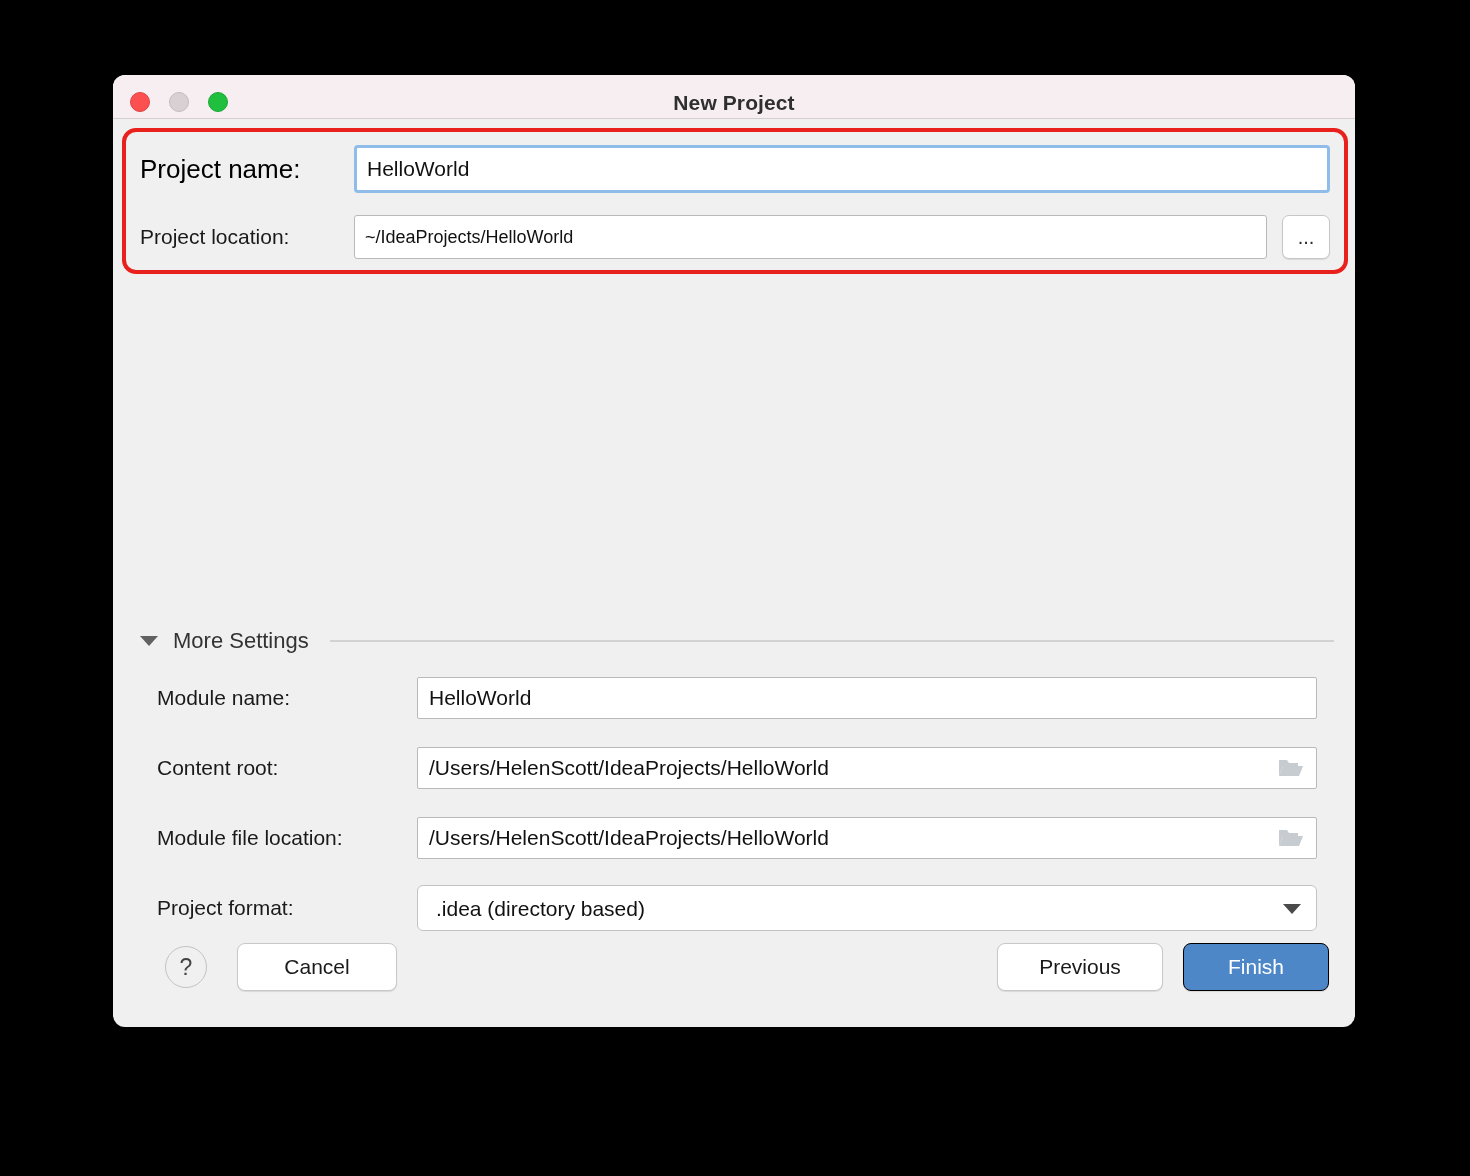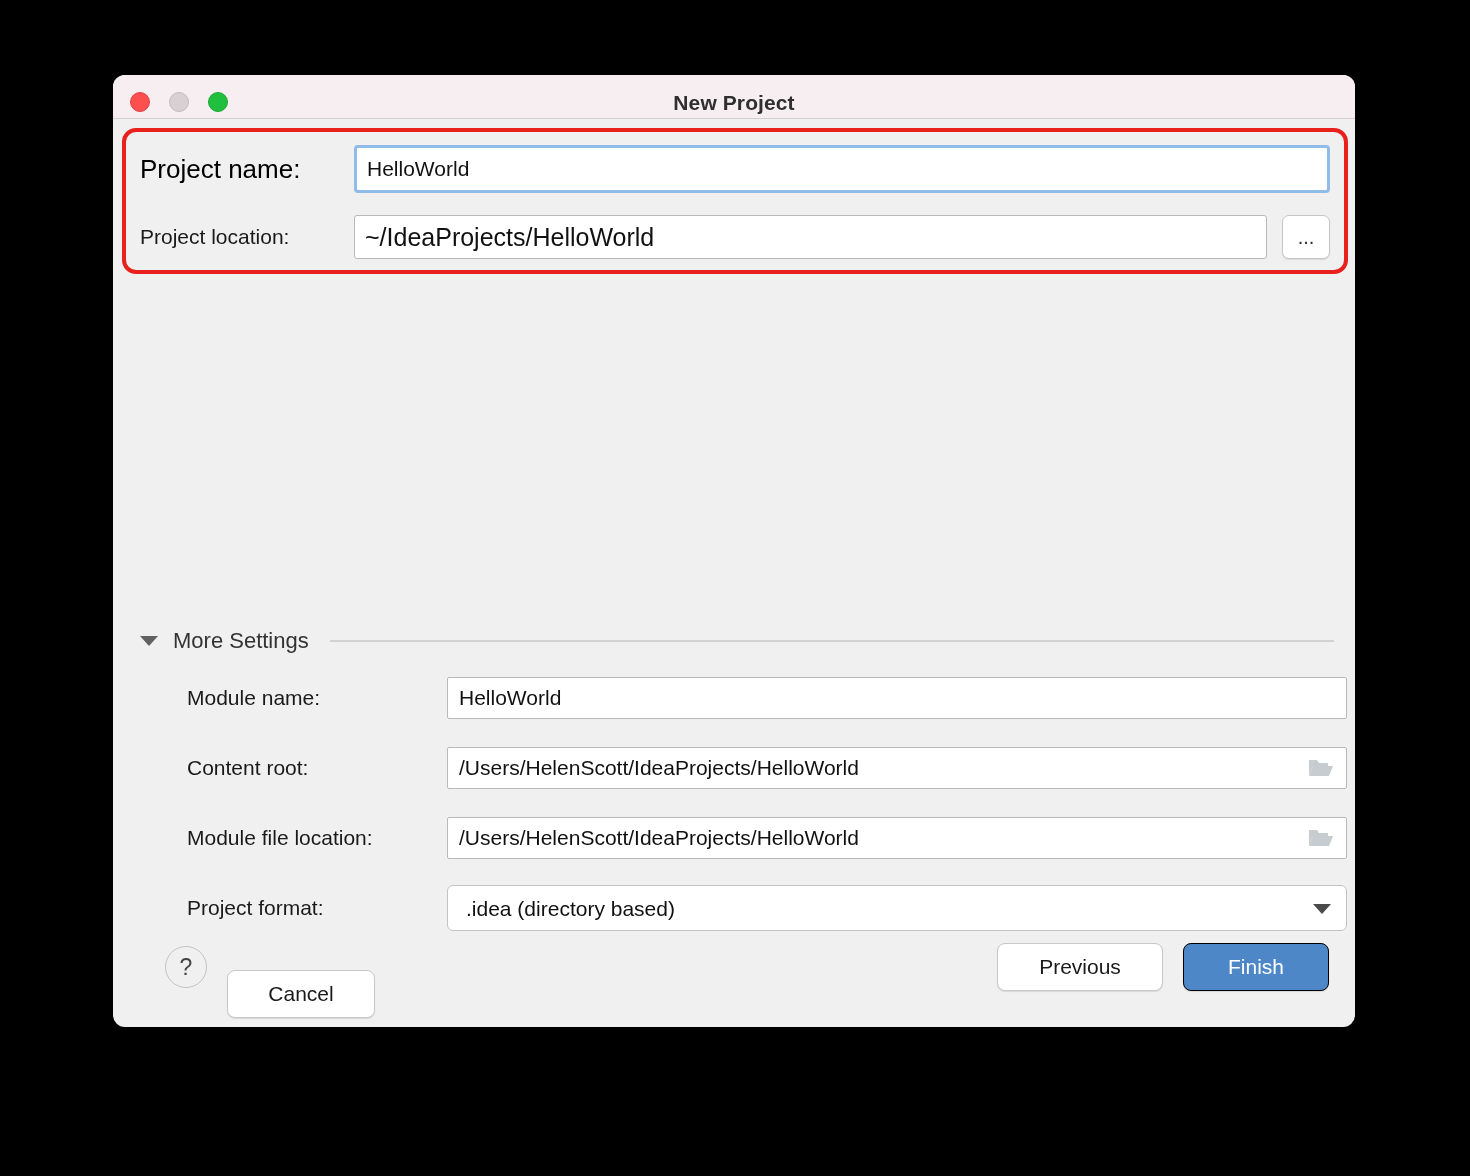--- a/index.html
+++ b/index.html
@@ -130,21 +130,21 @@
     color: #1a1a1a;
     white-space: nowrap;
   }
   .loc-input {
     flex: 1;
     height: 44px;
     border: 1px solid #b9b9b9;
     border-radius: 3px;
     background: #ffffff;
     font-family: "Liberation Sans", sans-serif;
-    font-size: 25px;
+    font-size: 18px;
     color: #111111;
     padding: 0 10px;
     outline: none;
   }
   .browse-btn {
     margin-left: 15px;
     width: 48px;
     height: 44px;
     border: 1px solid #c6c6c6;
     border-radius: 7px;
@@ -196,21 +196,21 @@
   }
   .more-rule {
     flex: 1;
     height: 2px;
     background: #d2d2d2;
     margin-left: 21px;
   }
 
   .settings {
     position: absolute;
-    left: 74px;
+    left: 44px;
     top: 558px;
     width: 1160px;
   }
   .srow {
     display: flex;
     align-items: center;
     height: 42px;
     margin-bottom: 28px;
     position: relative;
   }
@@ -308,21 +308,21 @@
     border: 1px solid #c8c8c8;
     border-radius: 8px;
     background: #ffffff;
     font-family: "Liberation Sans", sans-serif;
     font-size: 21px;
     color: #1a1a1a;
     cursor: pointer;
     box-shadow: 0 1px 1px rgba(0,0,0,0.10);
     padding: 0;
   }
-  .btn-cancel { left: 114px; width: 148px; margin-top: 27px; }
+  .btn-cancel { left: 124px; width: 160px; }
   .btn-previous { left: 884px; width: 166px; }
   .btn-finish {
     left: 1070px;
     width: 146px;
     background: #4d87c7;
     border: 1px solid #000000;
     color: #ffffff;
   }
 </style>
 </head>

